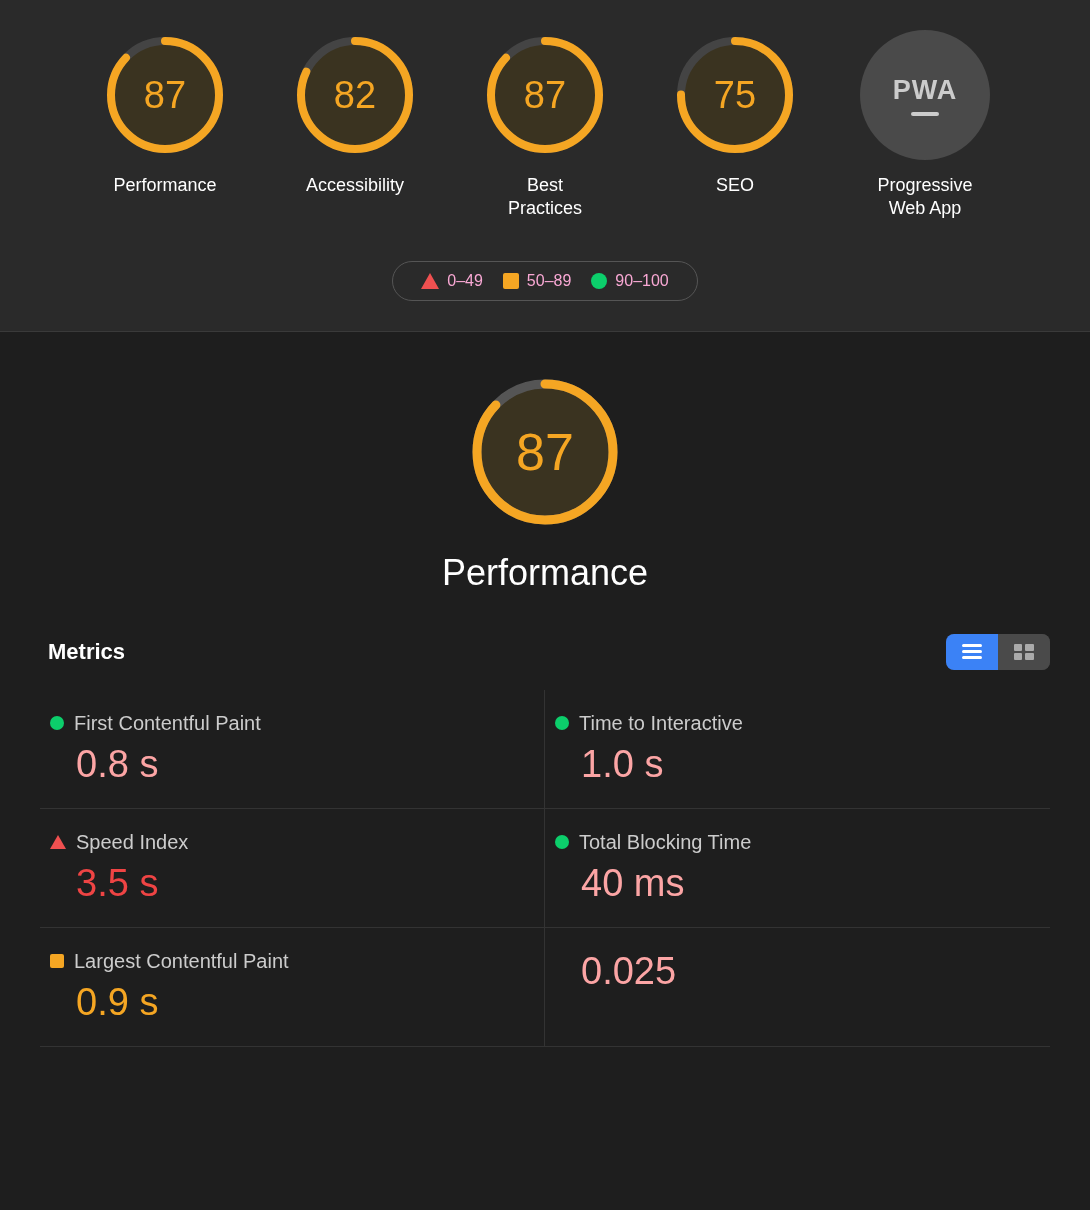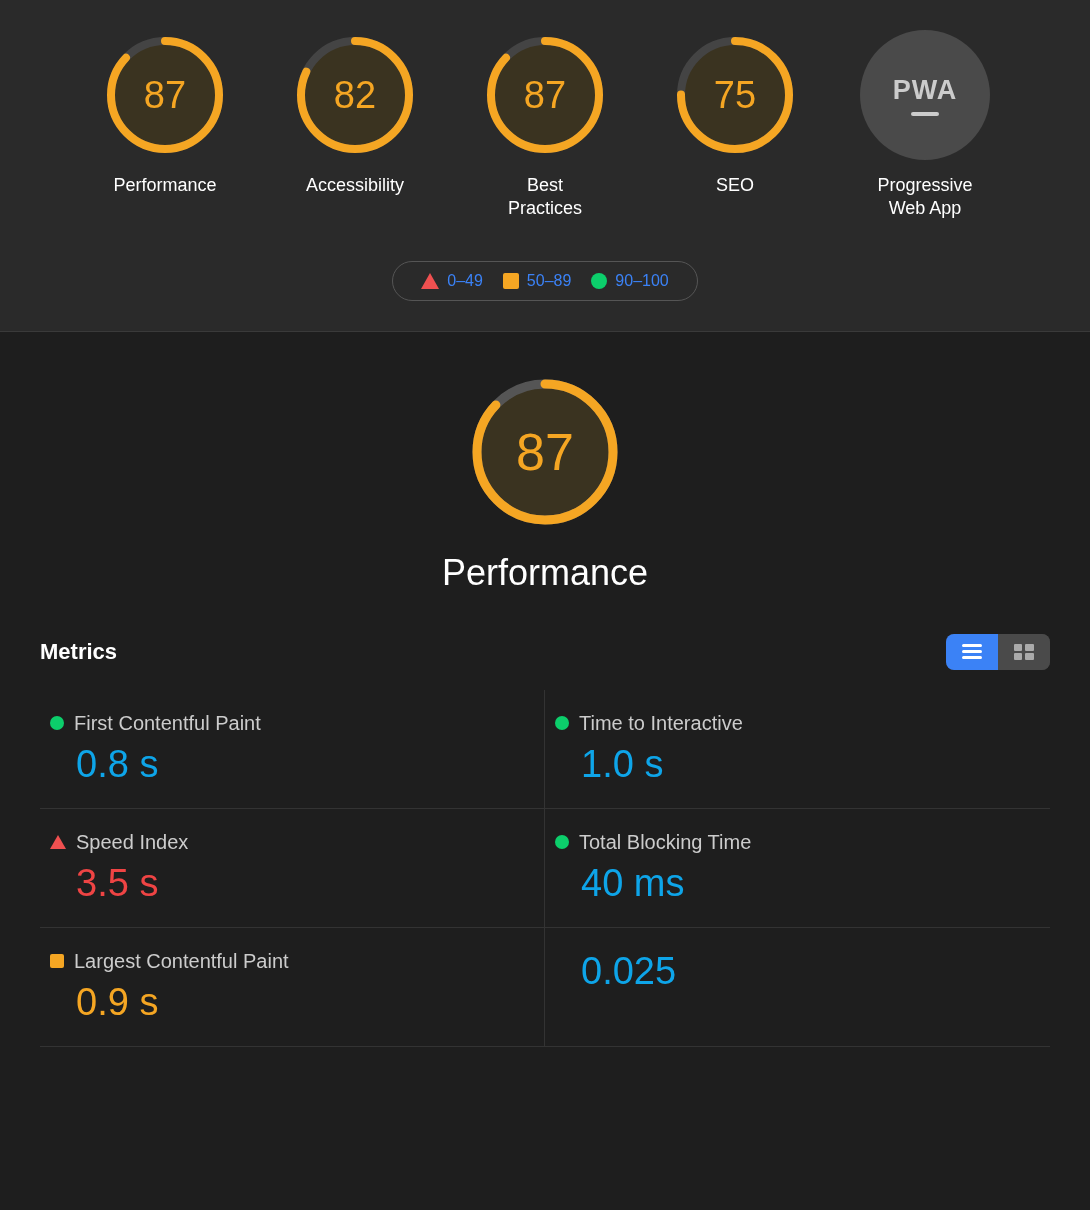--- a/index.html
+++ b/index.html
@@ -106,21 +106,21 @@
       border-radius: 30px;
       padding: 10px 28px;
       margin-top: 10px;
     }
 
     .legend-item {
       display: flex;
       align-items: center;
       gap: 8px;
       font-size: 16px;
-      color: #3b82f6;
+      color: #f9a8d4;
     }
 
     .legend-icon-red {
       width: 0;
       height: 0;
       border-left: 9px solid transparent;
       border-right: 9px solid transparent;
       border-bottom: 16px solid #f05050;
     }
 
@@ -194,20 +194,21 @@
       display: flex;
       align-items: center;
       justify-content: space-between;
       margin-bottom: 20px;
     }
 
     .metrics-title {
       font-size: 22px;
       font-weight: bold;
       color: #ffffff;
+      margin-left: 8px;
     }
 
     .view-toggle {
       display: flex;
       background: #3a3a3a;
       border-radius: 8px;
       overflow: hidden;
     }
 
     .toggle-btn {
@@ -254,21 +255,21 @@
       color: #cccccc;
       font-weight: 400;
     }
 
     .metric-value {
       font-size: 38px;
       font-weight: 300;
       margin-left: 26px;
     }
 
-    .metric-value.green { color: #0ea5e9; }
+    .metric-value.green { color: #fca5a5; }
     .metric-value.orange { color: #f5a623; }
     .metric-value.red { color: #ef4444; }
 
     .dot-green {
       width: 14px;
       height: 14px;
       background: #0cce6b;
       border-radius: 50%;
       flex-shrink: 0;
     }

